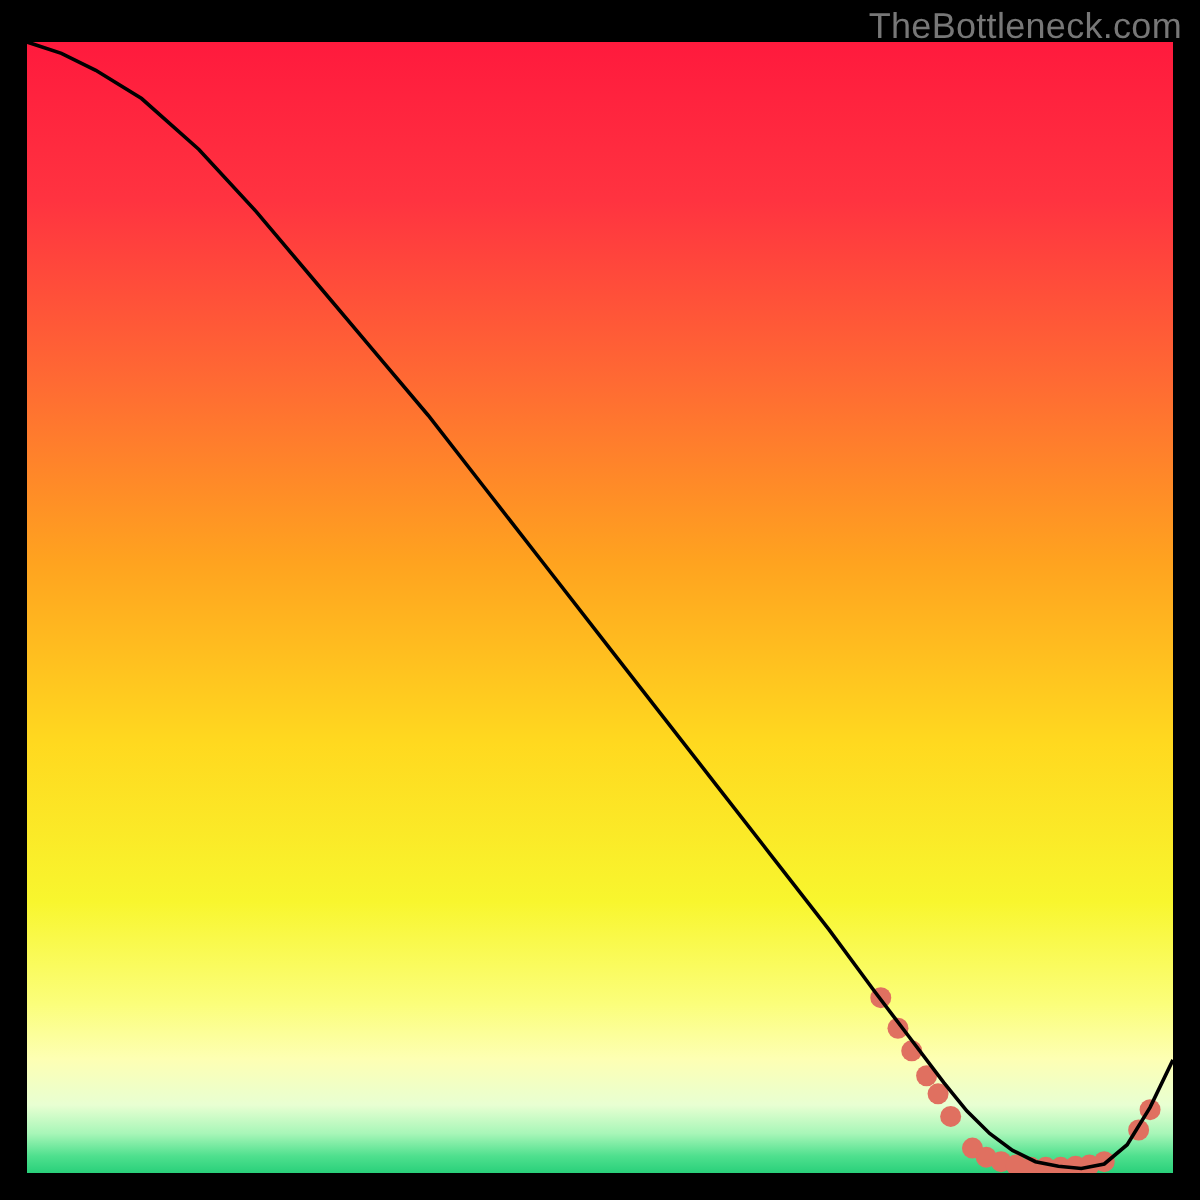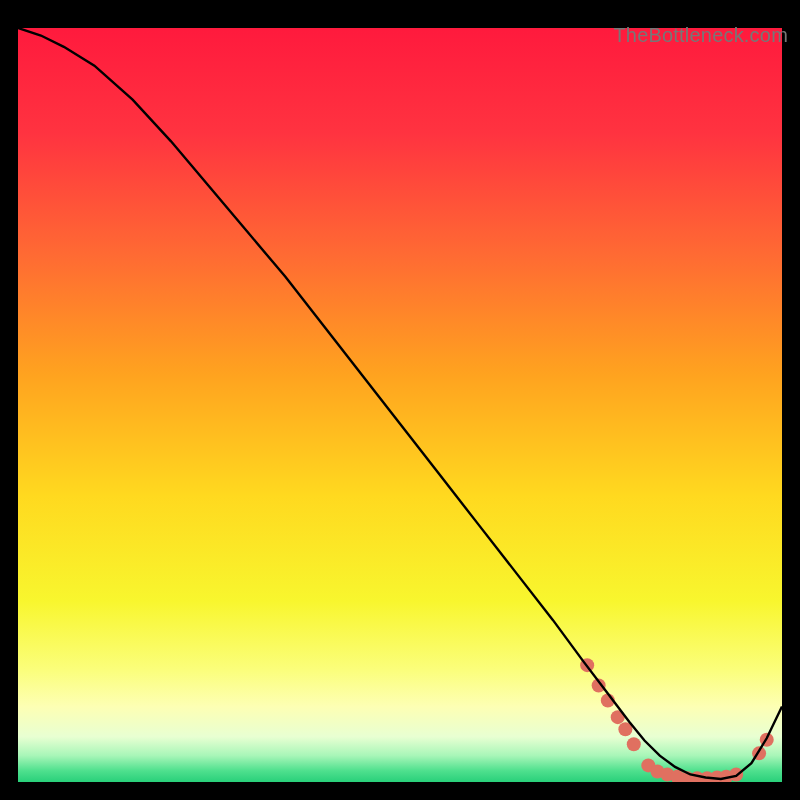--- a/index.html
+++ b/index.html
@@ -15,25 +15,24 @@
     position: relative;
     width: 800px;
     height: 800px;
     background: #000;
   }
   .watermark {
     position: absolute;
     top: 4px;
     right: 12px;
     color: #777;
-    font-size: 20px;
+    font-size: 24px;
     font-weight: 500;
     letter-spacing: 0.2px;
     z-index: 10;
-    margin-top: 20px;
   }
   .plot-wrap {
     position: absolute;
     left: 18px;
     top: 28px;
     width: 764px;
     height: 754px;
   }
   svg {
     display: block;

